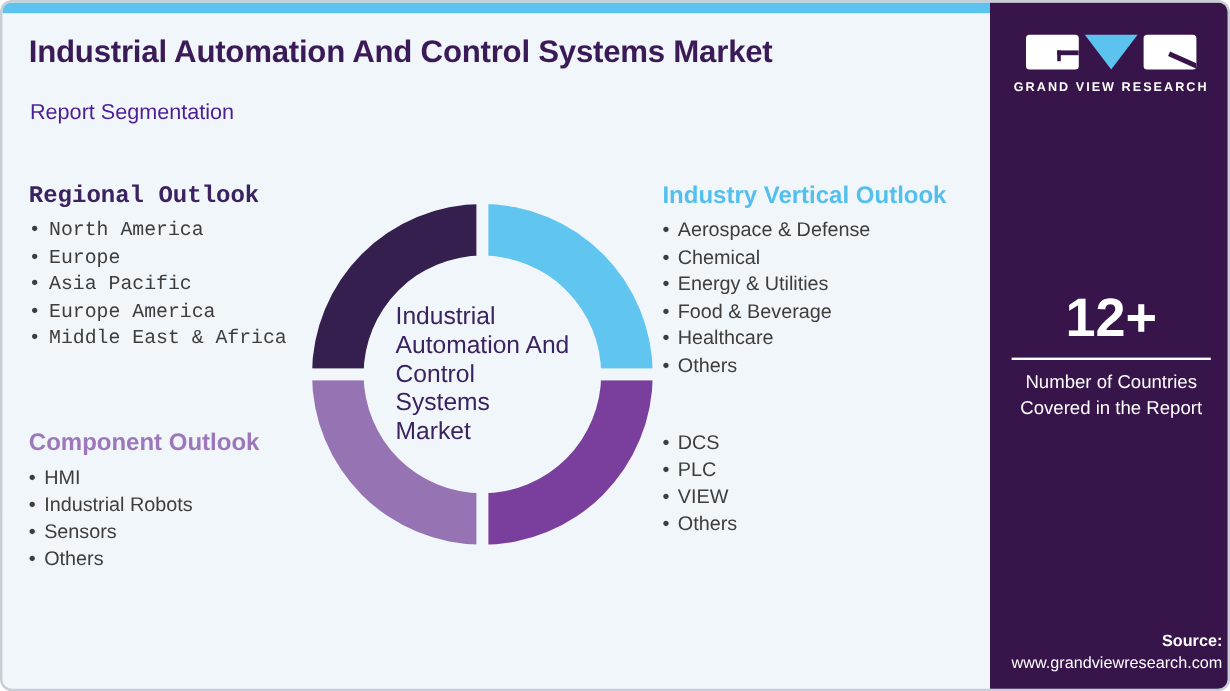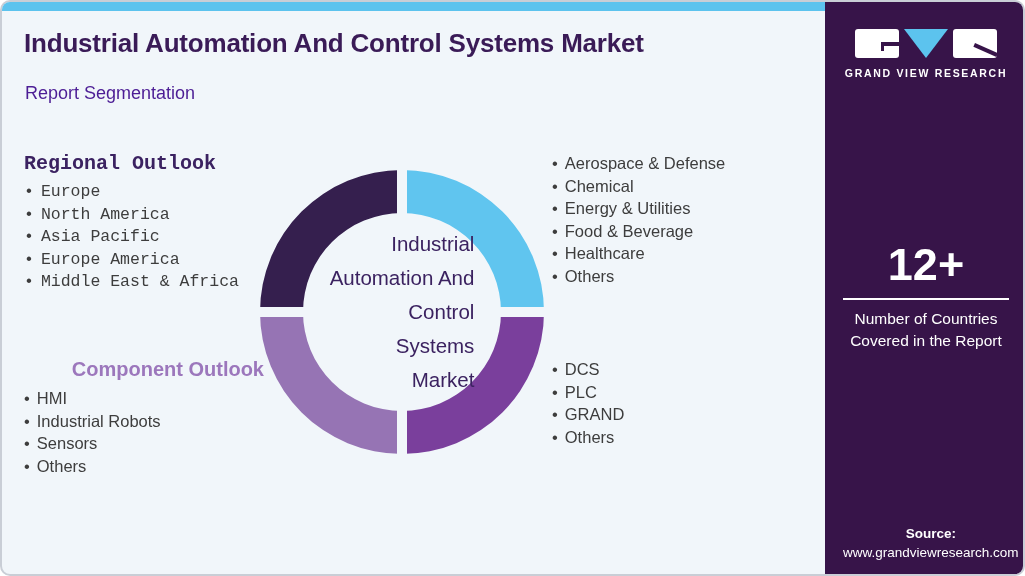--- a/index.html
+++ b/index.html
@@ -46,22 +46,22 @@
 
   
   .donut-wrap {
     position: absolute; left: 254px; top: 164px;
     width: 292px; height: 292px;
   }
   .donut-wrap svg { position: absolute; left: 0; top: 0; }
   .donut-center {
     position: absolute; left: 0; top: 0; width: 292px; height: 292px;
     display: flex; align-items: center; justify-content: center;
-    text-align: right;
-    font-size: 20.5px; line-height: 34px; color: #3b2260;
+    text-align: left;
+    font-size: 20.5px; line-height: 24px; color: #3b2260;
     white-space: pre-line;
   }
 
   
   .sidebar {
     position: absolute; left: 823px; top: 0;
     width: 202px; height: 576px;
     background: #371449;
     border-radius: 0 9px 9px 0;
     color: #ffffff;
@@ -86,71 +86,72 @@
   .logo-text {
     margin-top: 8px; font-size: 10.5px; font-weight: bold;
     letter-spacing: 1.7px; color: #ffffff;
   }
 
   .stat { position: absolute; left: 0; top: 237px; width: 202px; text-align: center; }
   .stat-value { font-size: 45px; font-weight: 800; }
   .stat-divider { width: 166px; height: 2px; background: #ffffff; margin: 7px auto 8px auto; }
   .stat-label { font-size: 15.5px; line-height: 22px; white-space: pre-line; }
 
-  .source { position: absolute; left: 18px; bottom: 18px; text-align: center; }
+  .source { position: absolute; left: 18px; bottom: 18px; text-align: right; }
   .source-label { font-size: 13.5px; font-weight: bold; margin-bottom: 4px; }
   .source-url { font-size: 13.5px; }
 </style>
 </head>
 <body>
 
 <div class="card">
 
   <div class="topbar"></div>
 
   <h1 class="page-title">Industrial Automation And Control Systems Market</h1>
   <div class="page-subtitle">Report Segmentation</div>
 
   <section class="outlook pos-regional">
     <h2 class="outlook-heading" style="color: rgb(59, 34, 97);">Regional Outlook</h2>
     <ul class="outlook-list">
+        <li>North America</li>
         <li>Europe</li>
-        <li>North America</li>
         <li>Asia Pacific</li>
         <li>Europe America</li>
         <li>Middle East &amp; Africa</li>
       </ul>
   </section>
 
   <section class="outlook pos-component">
-    <h2 class="outlook-heading" style="color: rgb(156, 119, 188); text-align: right;">Component Outlook</h2>
+    <h2 class="outlook-heading" style="color: rgb(156, 119, 188);">Component Outlook</h2>
     <ul class="outlook-list">
         <li>HMI</li>
         <li>Industrial Robots</li>
         <li>Sensors</li>
         <li>Others</li>
       </ul>
   </section>
 
   <section class="outlook pos-industry">
+    <h2 class="outlook-heading" style="color: rgb(84, 191, 238);">Industry Vertical Outlook</h2>
     <ul class="outlook-list">
         <li>Aerospace &amp; Defense</li>
         <li>Chemical</li>
         <li>Energy &amp; Utilities</li>
         <li>Food &amp; Beverage</li>
         <li>Healthcare</li>
         <li>Others</li>
       </ul>
   </section>
 
   <section class="outlook pos-control">
     <ul class="outlook-list">
         <li>DCS</li>
         <li>PLC</li>
-        <li>GRAND</li>
+        <li>VIEW</li>
         <li>Others</li>
       </ul>
   </section>
 
   <div class="donut-wrap">
     <svg width="292" height="292" viewBox="-146 -146 292 292">
       <path d="M -142 0 A 142 142 0 0 1 0 -142 L 0 -99 A 99 99 0 0 0 -99 0 Z" fill="#351f4e"></path>
       <path d="M 0 -142 A 142 142 0 0 1 142 0 L 99 0 A 99 99 0 0 0 0 -99 Z" fill="#60c5ef"></path>
       <path d="M 142 0 A 142 142 0 0 1 0 142 L 0 99 A 99 99 0 0 0 99 0 Z" fill="#7a3f9c"></path>
       <path d="M 0 142 A 142 142 0 0 1 -142 0 L -99 0 A 99 99 0 0 0 0 99 Z" fill="#9674b4"></path>

